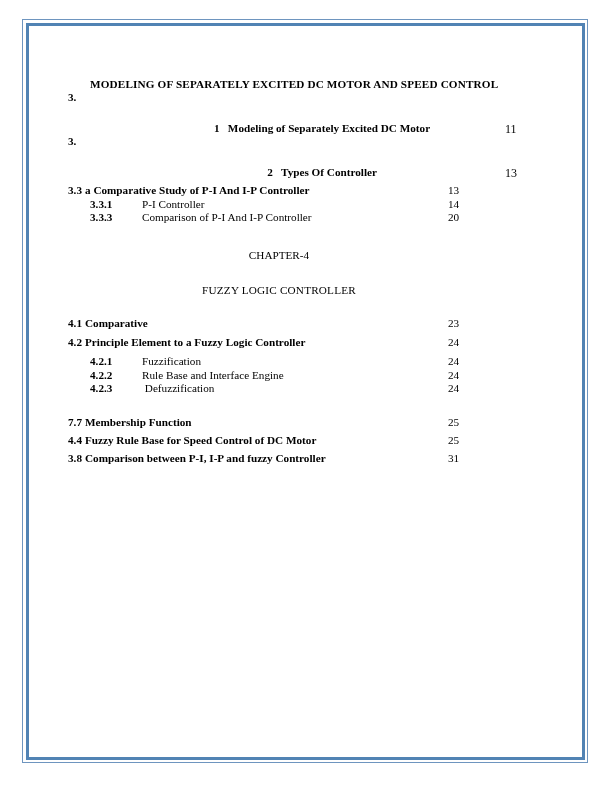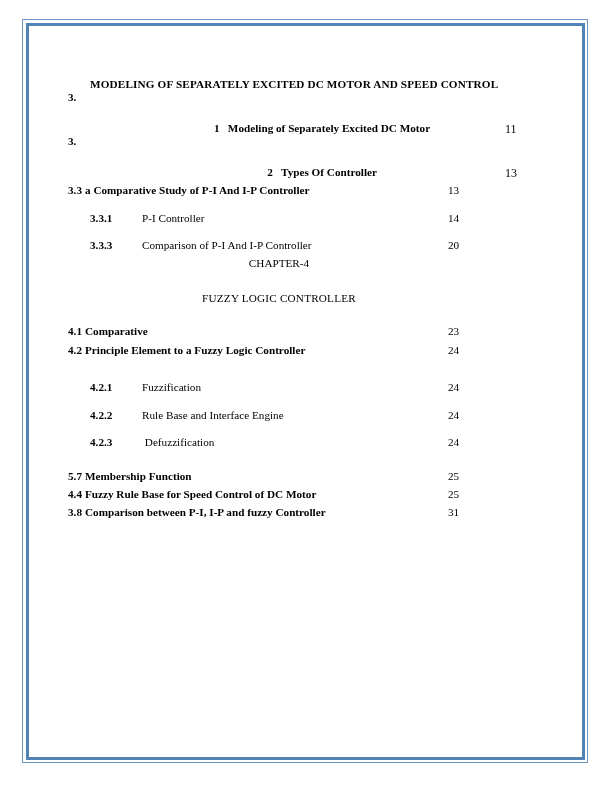--- a/index.html
+++ b/index.html
@@ -113,50 +113,49 @@
   .sec .sec-no {
     font-weight: bold;
   }
   .sec .sec-txt {
     font-weight: bold;
     margin-left: 3px;
   }
 
   .sub {
     padding-left: 52px;
-    margin-top: 14px;
     font-size: 11.2px;
   }
   .sub .sub-no {
     font-weight: bold;
     display: inline-block;
     width: 52px;
   }
   .sub .sub-txt {
     font-weight: normal;
   }
 
   .centered {
     text-align: center;
     width: 482px;
     font-size: 11.2px;
     line-height: 1.2;
   }
   .chapter-label {
-    margin-top: 4px;
+    margin-top: 24px;
     font-weight: normal;
   }
   .chapter-name {
     margin-top: 22px;
     font-weight: normal;
     letter-spacing: 0.2px;
   }
 
   .gap-lg { margin-top: 20px; }
-  .gap-md { margin-top: 24px; }
+  .gap-md { margin-top: 6px; }
 </style>
 </head>
 <body>
 
 <div id="page">
 
   <div class="border-outer"></div>
   <div class="border-inner"></div>
 
   <div class="content">
@@ -208,21 +207,21 @@
     <div class="row sub">
       <span class="sub-no">4.2.2</span><span class="sub-txt">Rule Base and Interface Engine</span>
       <span class="pg-mid">24</span>
     </div>
     <div class="row sub">
       <span class="sub-no">4.2.3</span><span class="sub-txt"> Defuzzification</span>
       <span class="pg-mid">24</span>
     </div>
 
     <div class="row sec gap-lg">
-      <span class="sec-no">5.7</span><span class="sec-txt">Membership Function</span>
+      <span class="sec-no">7.7</span><span class="sec-txt">Membership Function</span>
       <span class="pg-mid">25</span>
     </div>
     <div class="row sec">
       <span class="sec-no">4.4</span><span class="sec-txt">Fuzzy Rule Base for Speed Control of DC Motor</span>
       <span class="pg-mid">25</span>
     </div>
     <div class="row sec">
       <span class="sec-no">3.8</span><span class="sec-txt">Comparison between P-I, I-P and fuzzy Controller</span>
       <span class="pg-mid">31</span>
     </div>

